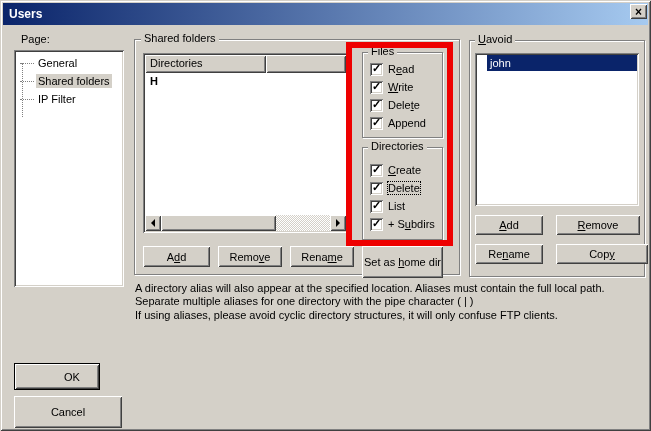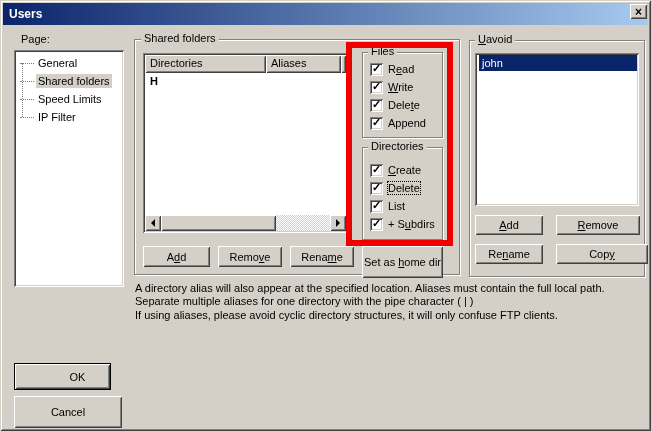--- a/index.html
+++ b/index.html
@@ -89,21 +89,21 @@
   .checkbox { width:13px; height:13px; flex:none; background:#fff; position:relative;
     box-shadow: inset 1px 1px 0 #808080, inset -1px -1px 0 #ffffff,
                 inset 2px 2px 0 #404040, inset -2px -2px 0 #d4d0c8;
     display:flex; align-items:center; justify-content:center; }
   .checkbox .check { font-size:11px; font-weight:bold; line-height:1; margin-top:-1px; }
   .cblabel { margin-left:5px; white-space:nowrap; }
   .cblabel.focus { outline:1px dotted #000; }
 
   
   .users-list { position:absolute; left:475px; top:53px; width:164px; height:153px; }
-  .user-row { position:absolute; left:4px; top:2px; right:2px; height:16px; line-height:16px;
+  .user-row { position:absolute; left:12px; top:2px; right:2px; height:16px; line-height:16px;
     padding-left:3px; background:#0a246a; color:#fff; }
 
   
   .red-rect { position:absolute; left:346px; top:42px; width:107px; height:204px;
     border:6px solid #ee0000; z-index:50; pointer-events:none; }
 
   .notes { position:absolute; left:135px; top:282px; width:512px; line-height:13px; }
   .notes .p2 { margin-top:1px; }
 </style>
 </head>
@@ -124,35 +124,30 @@
     <div class="tree-item">
       <span class="tree-conn"></span>
       <span class="tlabel">General</span>
     </div>
     <div class="tree-item selected">
       <span class="tree-conn"></span>
       <span class="tlabel">Shared folders</span>
     </div>
     <div class="tree-item">
       <span class="tree-conn"></span>
-      <span class="tlabel">Speed Limits</span>
-    </div>
-    <div class="tree-item">
-      <span class="tree-conn"></span>
       <span class="tlabel">IP Filter</span>
     </div>
   </div>
 
   <div class="groupbox" style="left:134px; top:39px; width:326px; height:236px;"></div>
   <div class="grouplabel" style="left:141px; top:33px;">Shared folders</div>
 
   <div class="dir-list sunken">
     <div class="dir-header">
       <div class="hdr-seg" style="width:121px;">Directories</div>
-      <div class="hdr-seg" style="width:75px;">Aliases</div>
       <div class="hdr-seg" style="flex:1;"></div>
     </div>
     <div class="dir-row">
       <span class="home-cell">H</span>
     </div>
     <div class="hscroll">
       <div class="sb-btn">
           <span class="tri-left"></span>
         </div>
       <div class="sb-thumb"></div>
@@ -252,16 +247,16 @@
   </div>
   <div class="btn" style="left:556px; top:244px; width:92px; height:20px;">
     <span><span>Cop</span><span class="u">y</span><span></span></span>
   </div>
 
   <div class="notes">
     <div class="p1">A directory alias will also appear at the specified location. Aliases must contain the full local path. Separate multiple aliases for one directory with the pipe character ( | )</div>
     <div class="p2">If using aliases, please avoid cyclic directory structures, it will only confuse FTP clients.</div>
   </div>
 
-  <div class="btn default" style="left:14px; top:363px; width:97px; height:27px;padding-left:30px;">OK</div>
+  <div class="btn default" style="left:14px; top:363px; width:86px; height:27px;padding-left:30px;">OK</div>
   <div class="btn" style="left:14px; top:396px; width:108px; height:32px;">Cancel</div>
 
 </div>
 
 </body></html>

